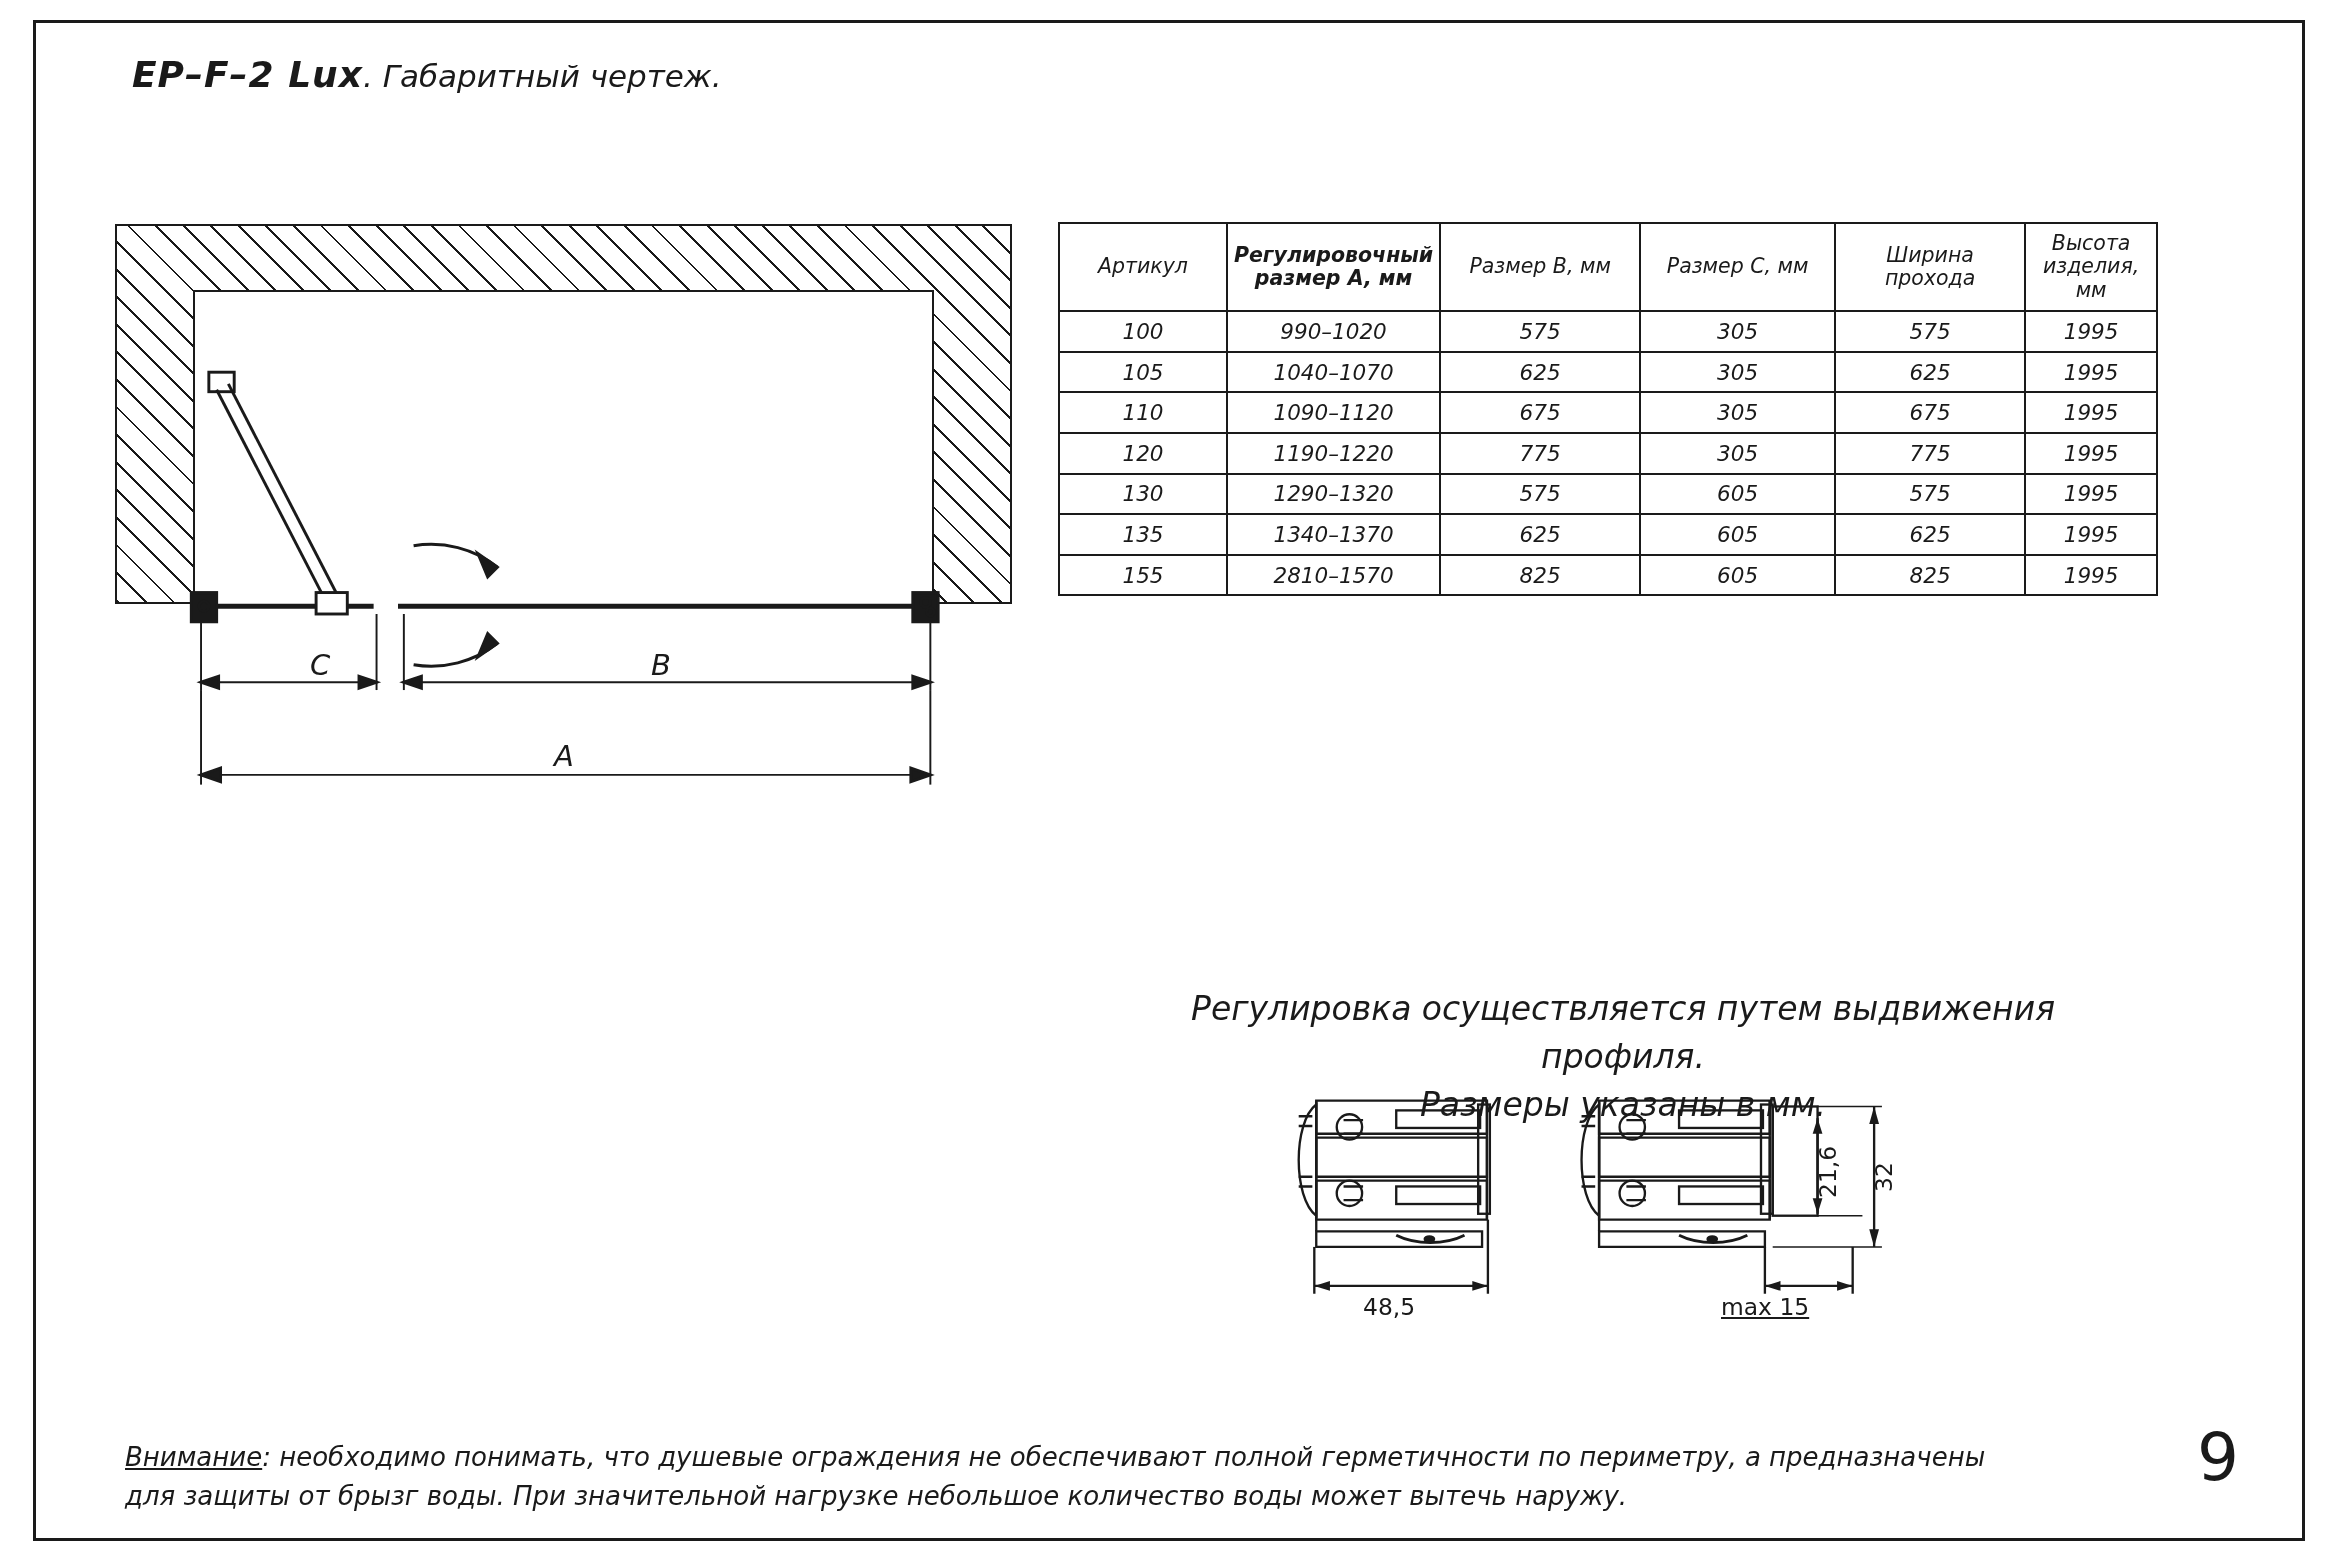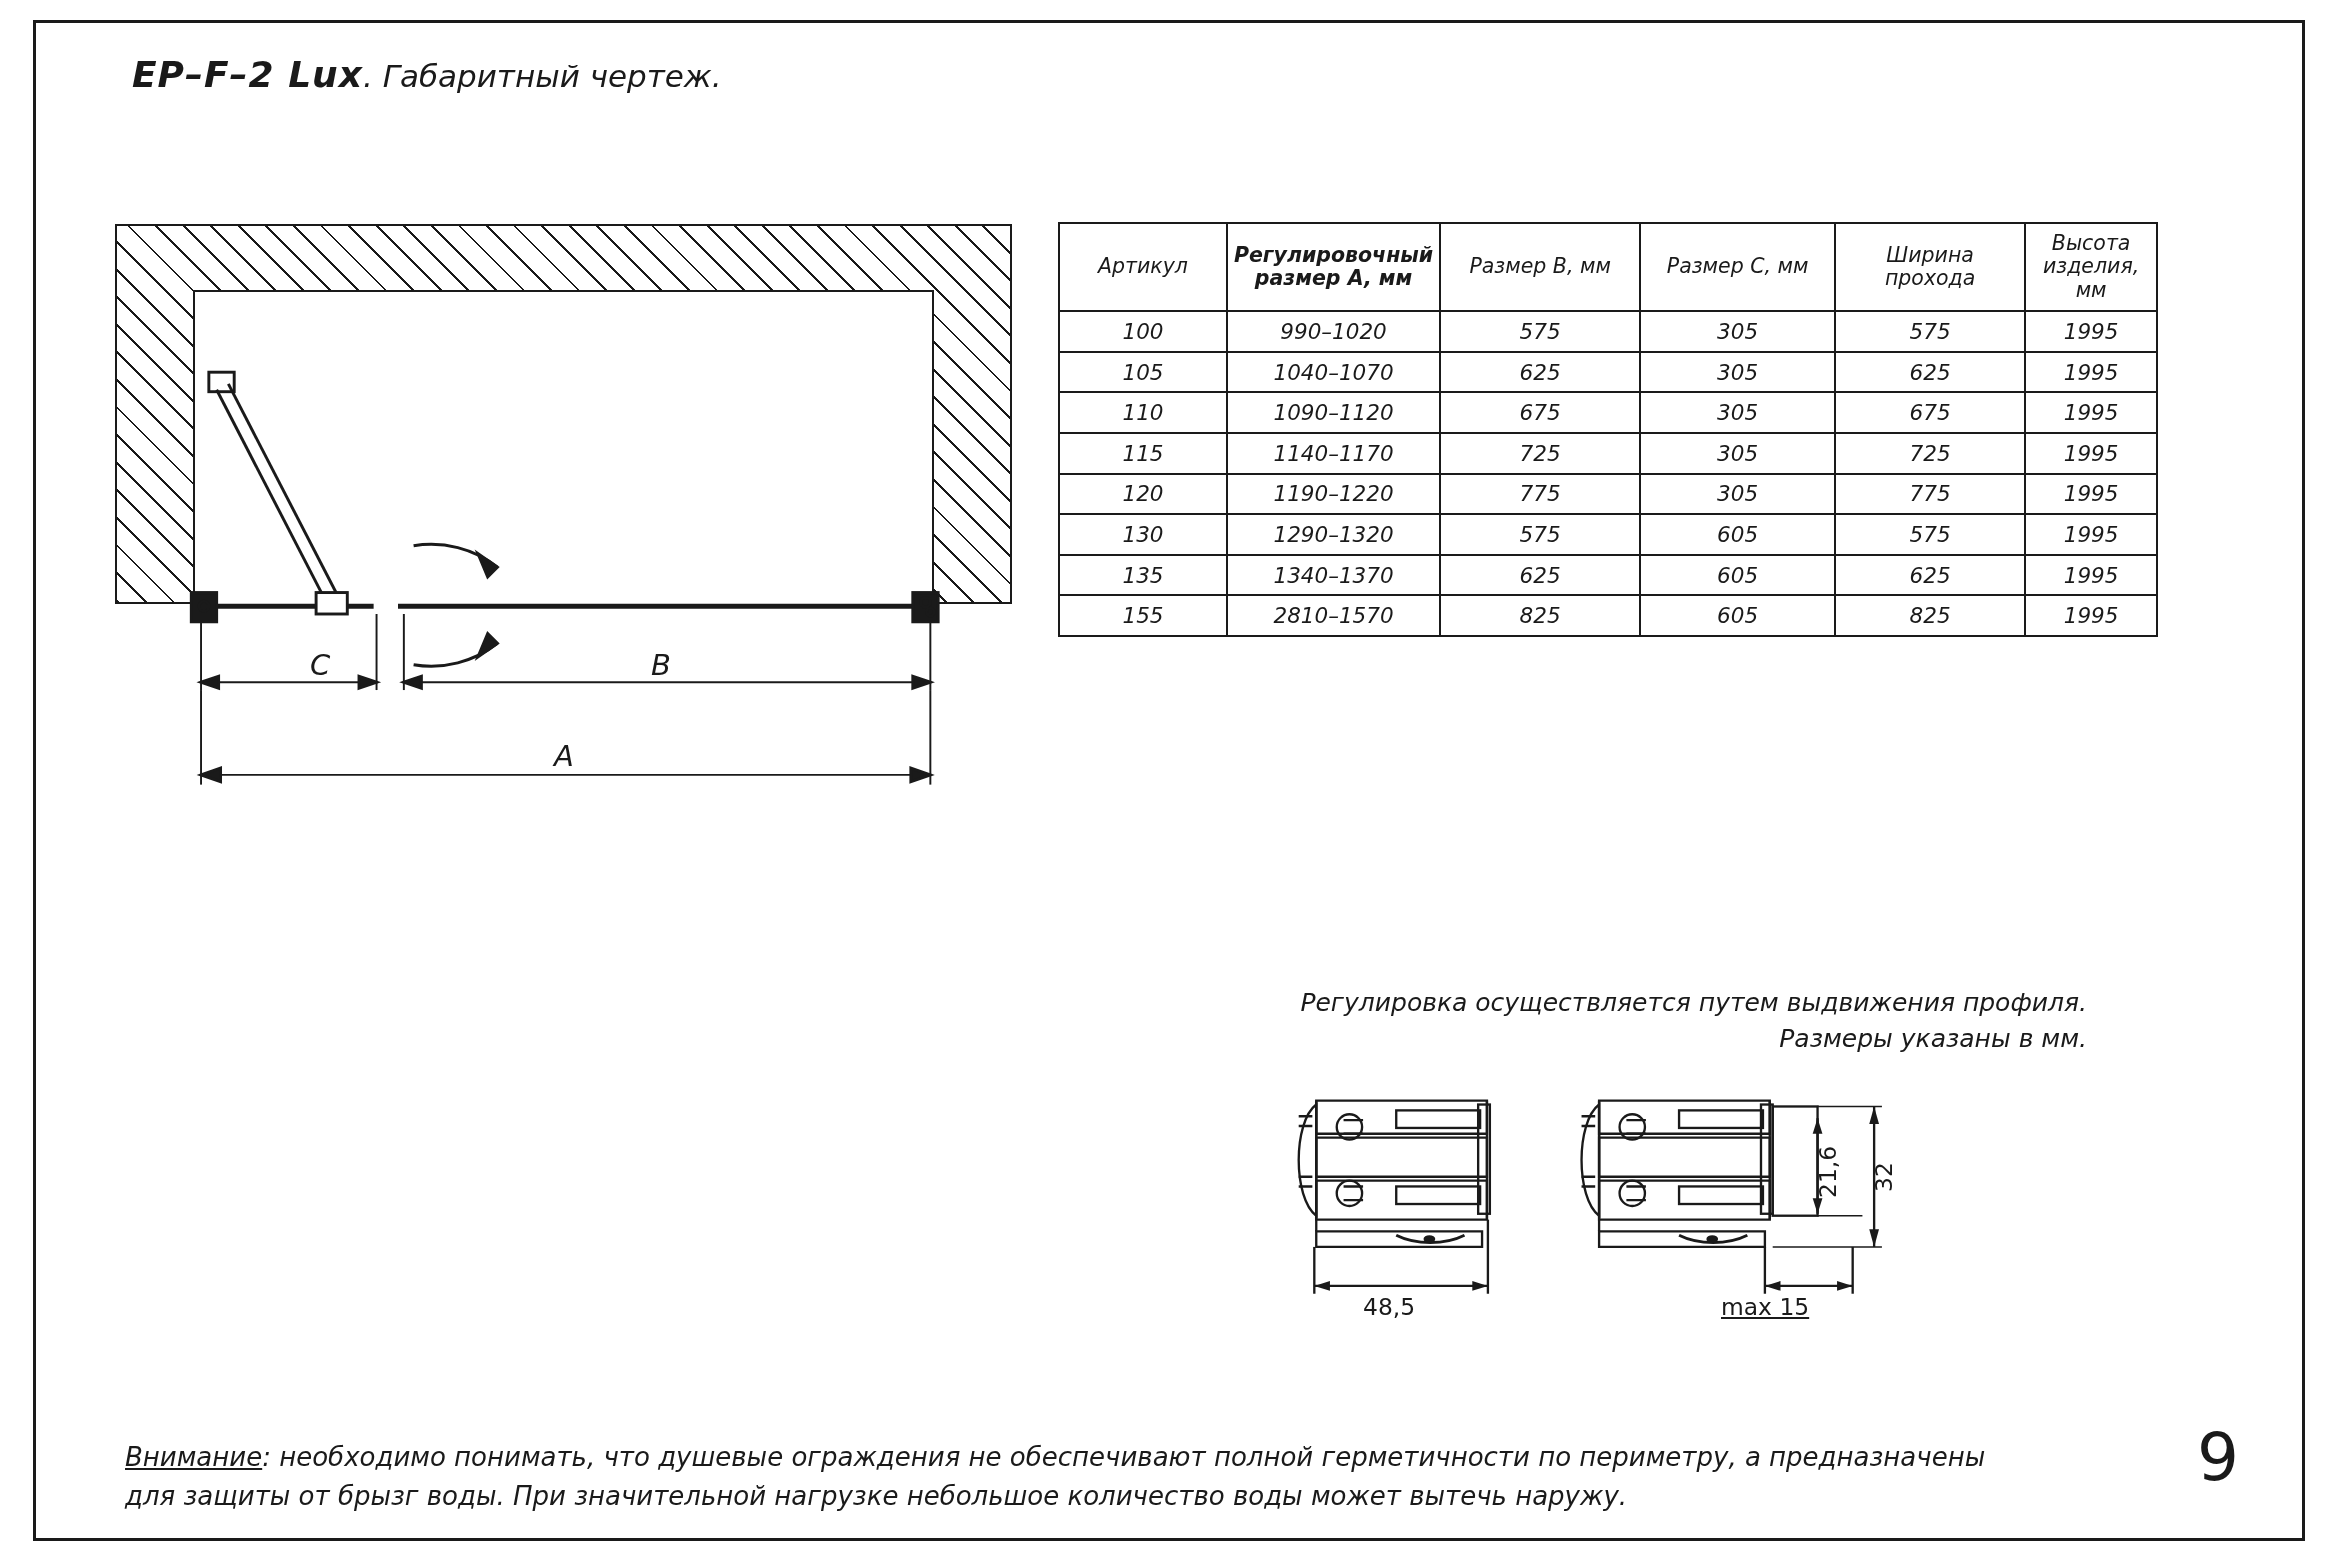--- a/index.html
+++ b/index.html
@@ -27,22 +27,22 @@
 
   
   .tablewrap{position:absolute;left:1058px;top:222px;}
   table.spec{border-collapse:collapse;font-family:"DejaVu Sans",sans-serif;font-style:italic;}
   table.spec th,table.spec td{border:2px solid #1a1a1a;text-align:center;vertical-align:middle;}
   table.spec th{font-size:20.5px;font-weight:normal;padding:7.8px 5.9px;line-height:1.15;}
   table.spec th.bold{font-weight:bold;}
   table.spec td{font-size:21.5px;padding:6.8px 5.9px;}
   col.c0{width:168px}col.c1{width:213px}col.c2{width:200px}col.c3{width:195px}col.c4{width:190px}col.c5{width:132px}
 
-  .notes{position:absolute;left:1209px;top:985px;width:878px;text-align:right;
-         font-family:"DejaVu Sans",sans-serif;font-style:italic;font-size:25px;line-height:1.45;}
+  .notes{position:absolute;left:1184px;top:985px;width:878px;text-align:center;
+         font-family:"DejaVu Sans",sans-serif;font-style:italic;font-size:33px;line-height:1.45;}
 
   
   .sections{position:absolute;left:1287px;top:1083px;width:829px;height:322px;}
   svg.sec{position:absolute;left:0;top:0;width:829px;height:322px;overflow:visible;}
   .sectext{position:absolute;font-family:"DejaVu Sans",sans-serif;font-size:23.4px;}
   .sectext.rot{transform:rotate(-90deg);transform-origin:left top;}
 
   
   .footer{position:absolute;left:125px;top:1414px;width:1931px;
           font-family:"DejaVu Sans",sans-serif;font-style:italic;font-size:26px;line-height:1.5;margin-top:24px;}
@@ -167,28 +167,20 @@
         </tr>
         <tr>
           <td>110</td>
           <td>1090–1120</td>
           <td>675</td>
           <td>305</td>
           <td>675</td>
           <td>1995</td>
         </tr>
         <tr>
-          <td>115</td>
-          <td>1140–1170</td>
-          <td>725</td>
-          <td>305</td>
-          <td>725</td>
-          <td>1995</td>
-        </tr>
-        <tr>
           <td>120</td>
           <td>1190–1220</td>
           <td>775</td>
           <td>305</td>
           <td>775</td>
           <td>1995</td>
         </tr>
         <tr>
           <td>130</td>
           <td>1290–1320</td>

